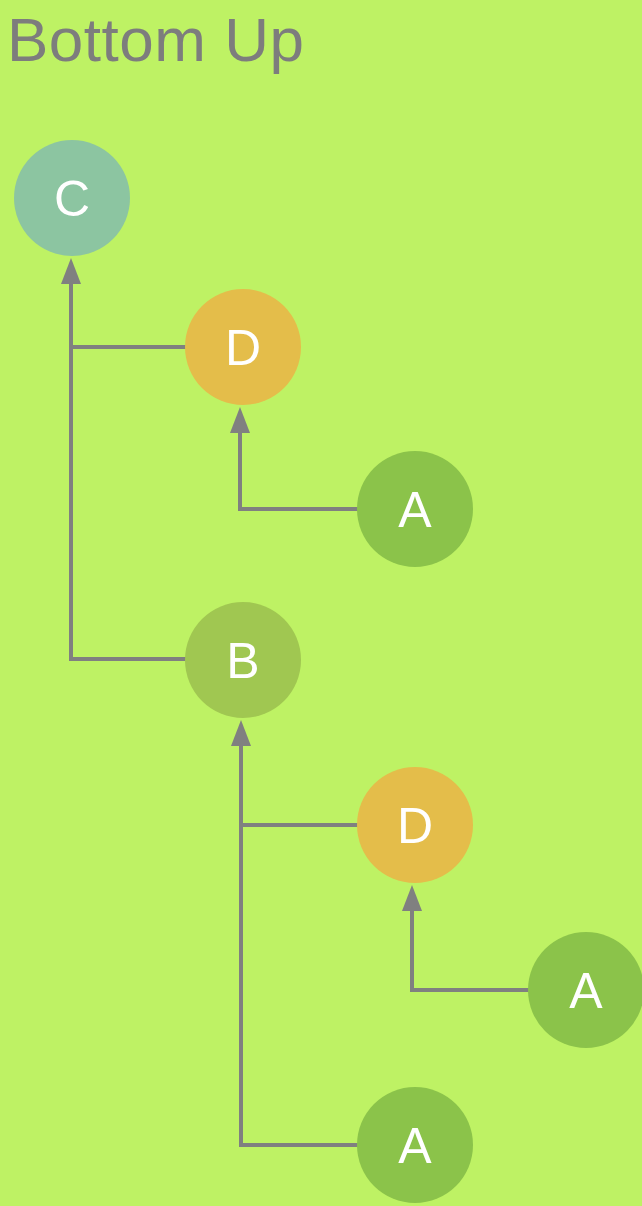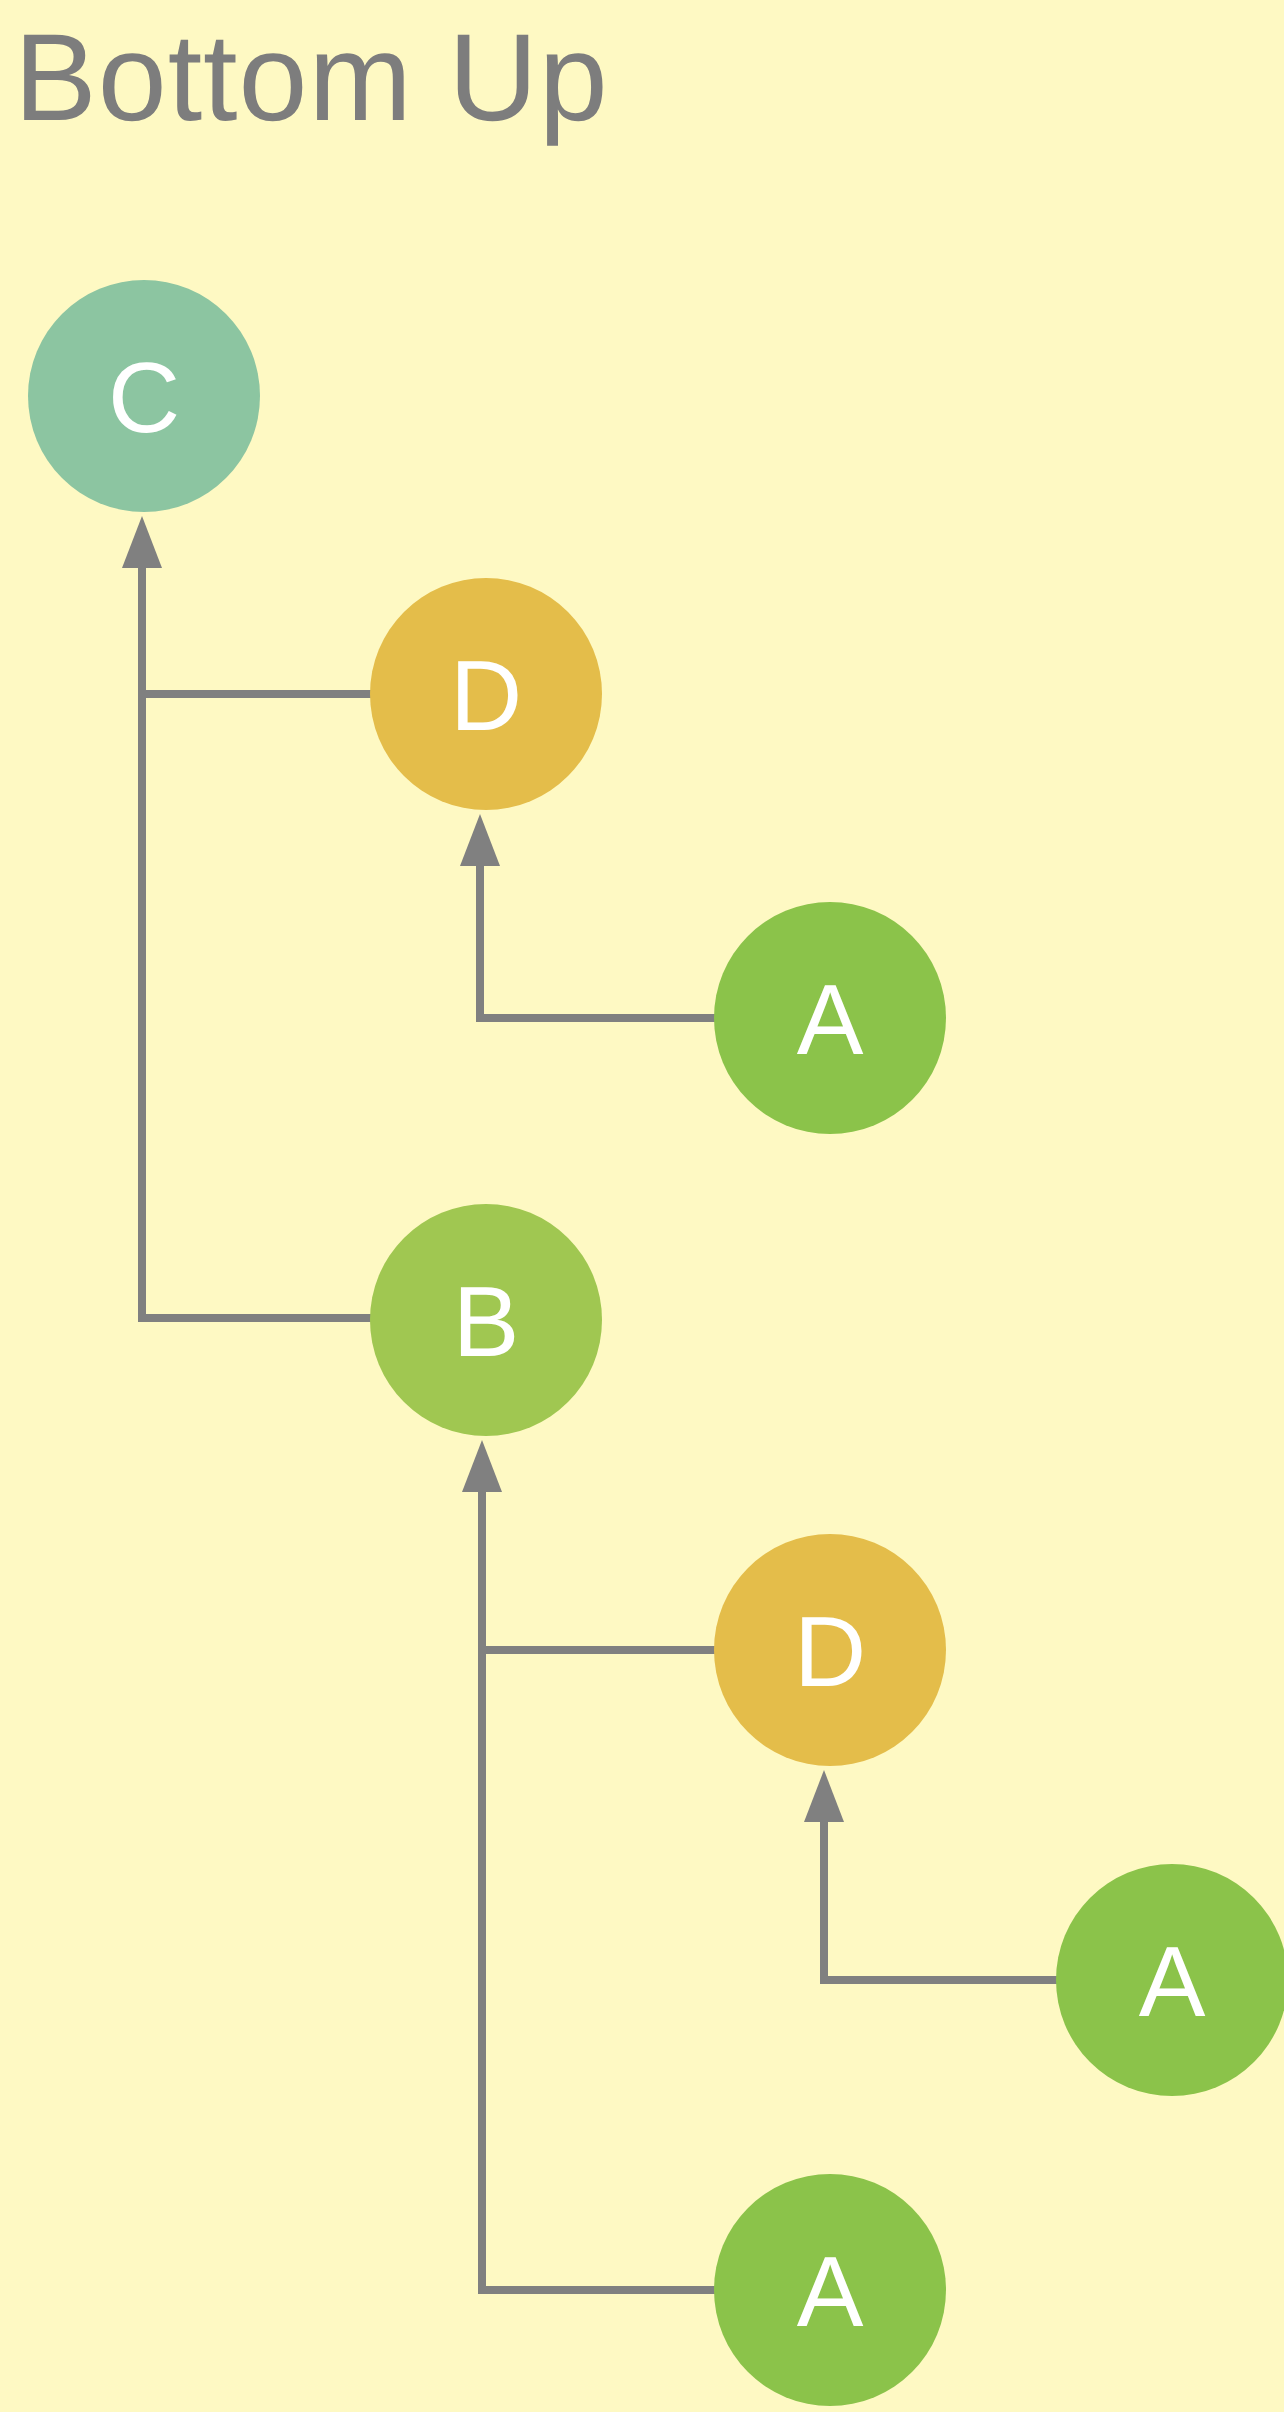--- a/index.html
+++ b/index.html
@@ -5,21 +5,21 @@
   html, body {
     margin: 0;
     padding: 0;
     background: #ffffff;
     font-family: "Liberation Sans", sans-serif;
   }
   #stage {
     position: relative;
     width: 642px;
     height: 1206px;
-    background: #fef9c3;
+    background: #bef264;
     overflow: hidden;
   }
   #title {
     position: absolute;
     left: 7px;
     top: 6px;
     font-size: 62px;
     font-weight: 300;
     letter-spacing: 0.5px;
     line-height: 1.1;

